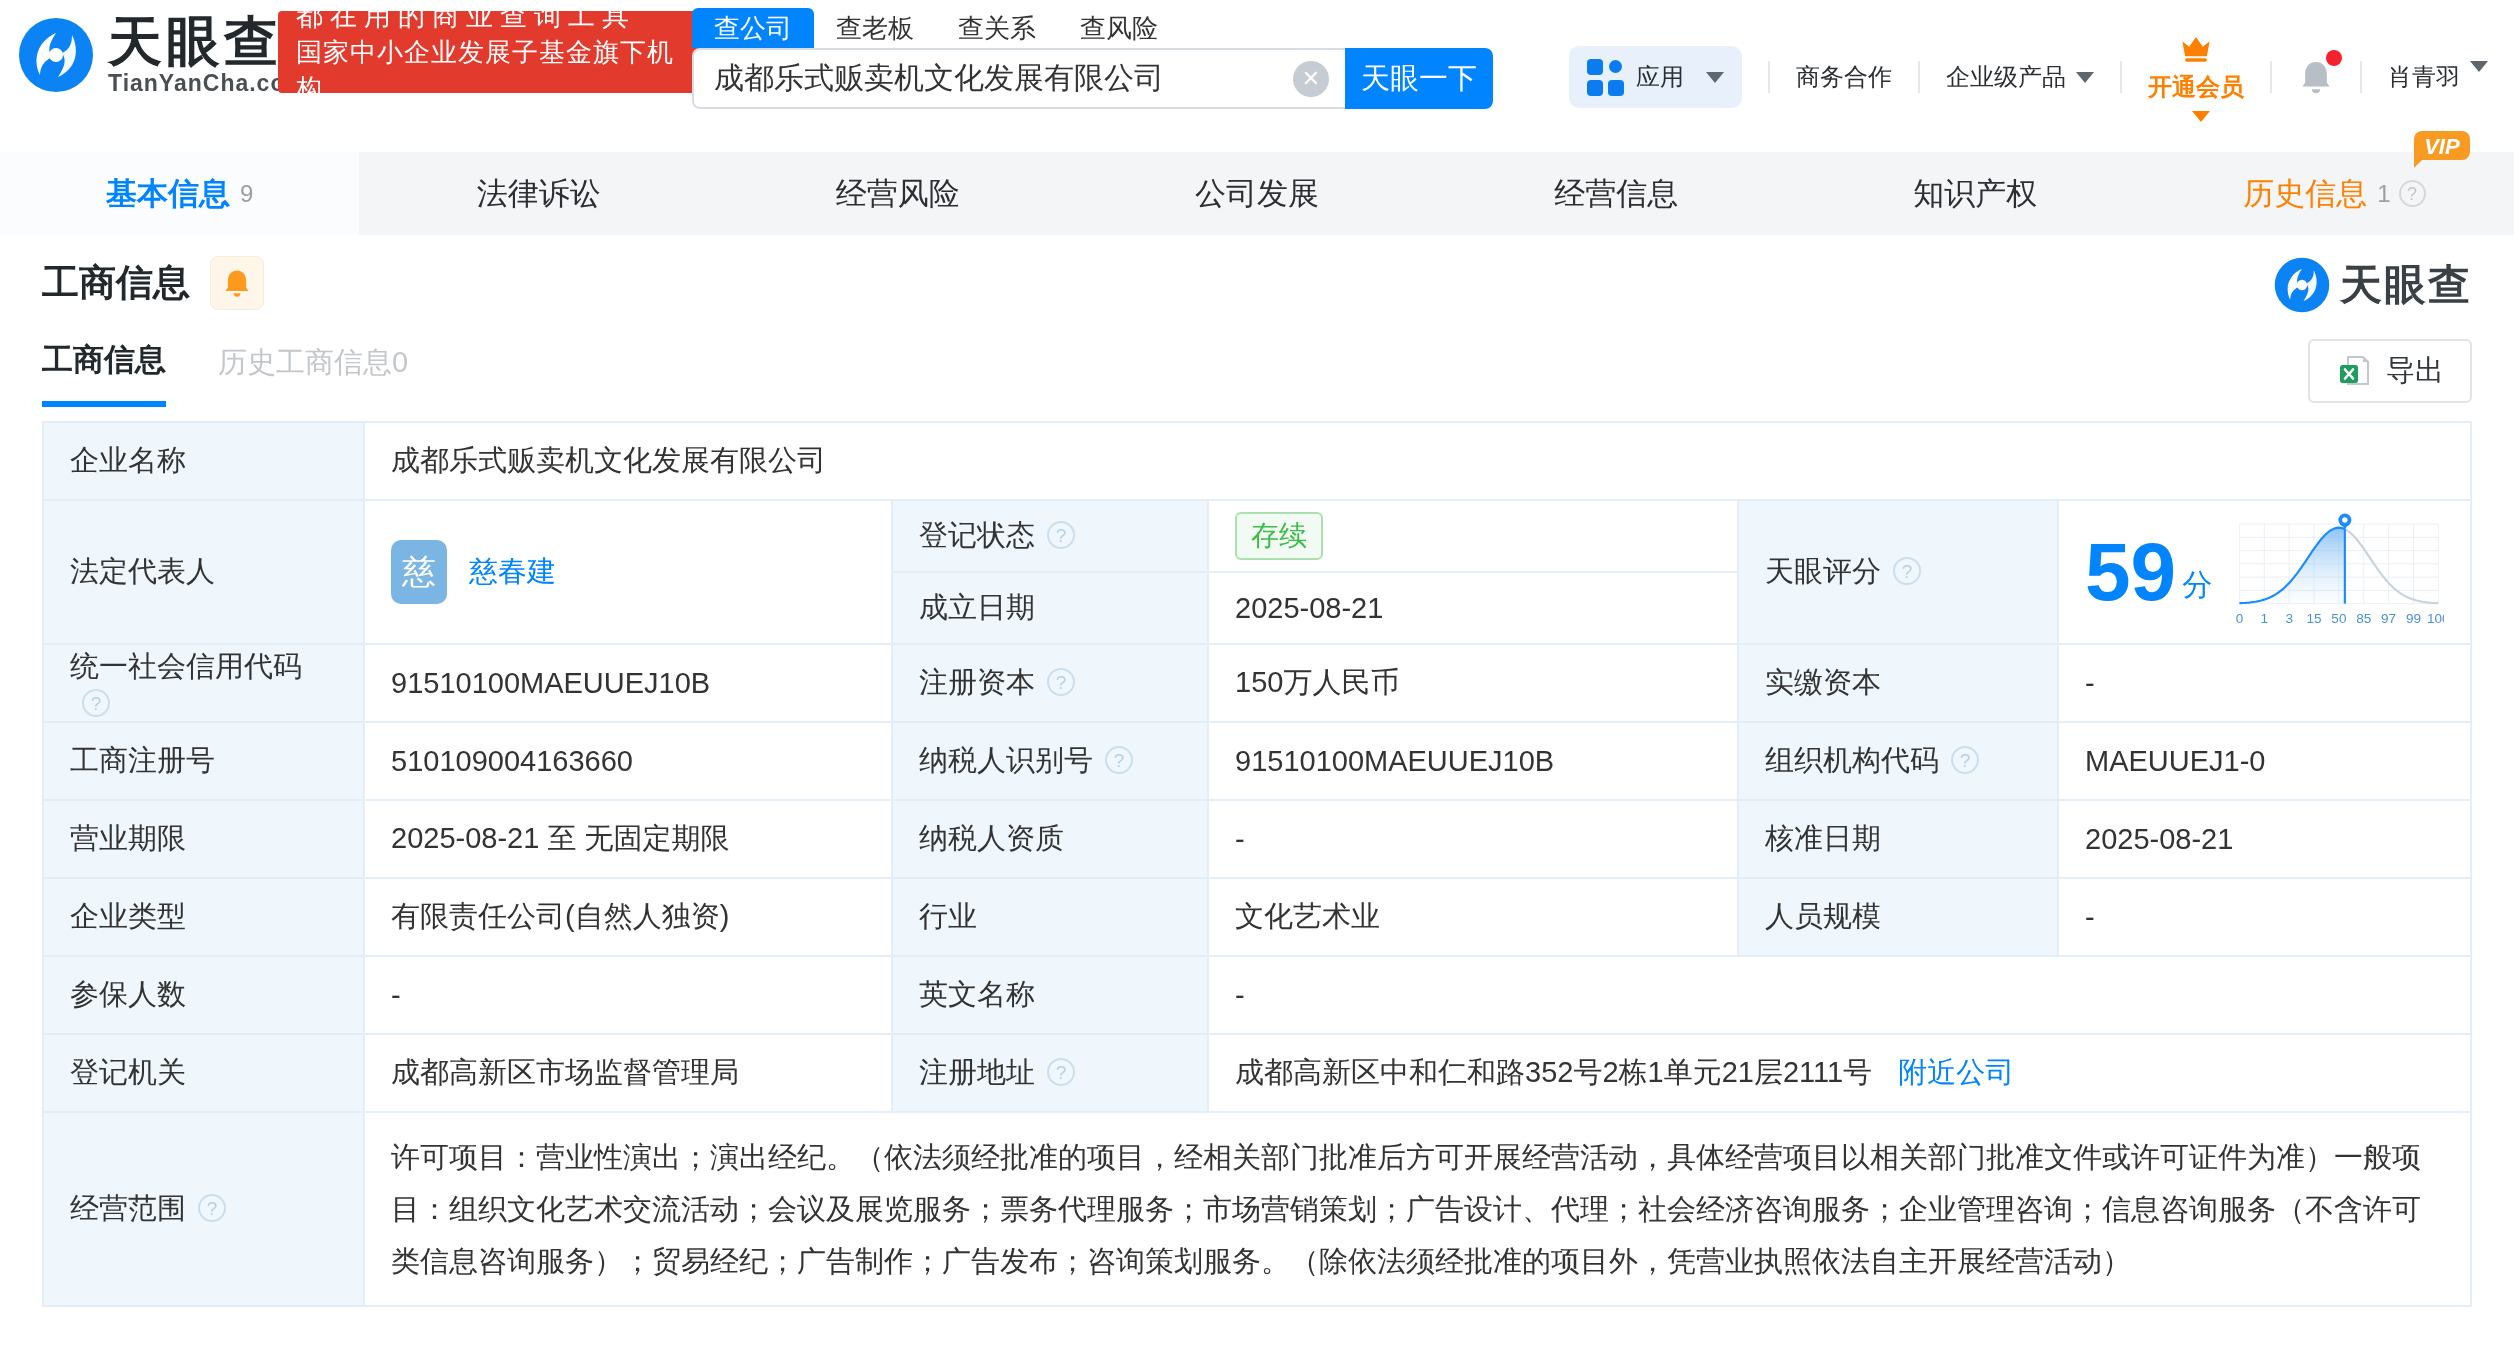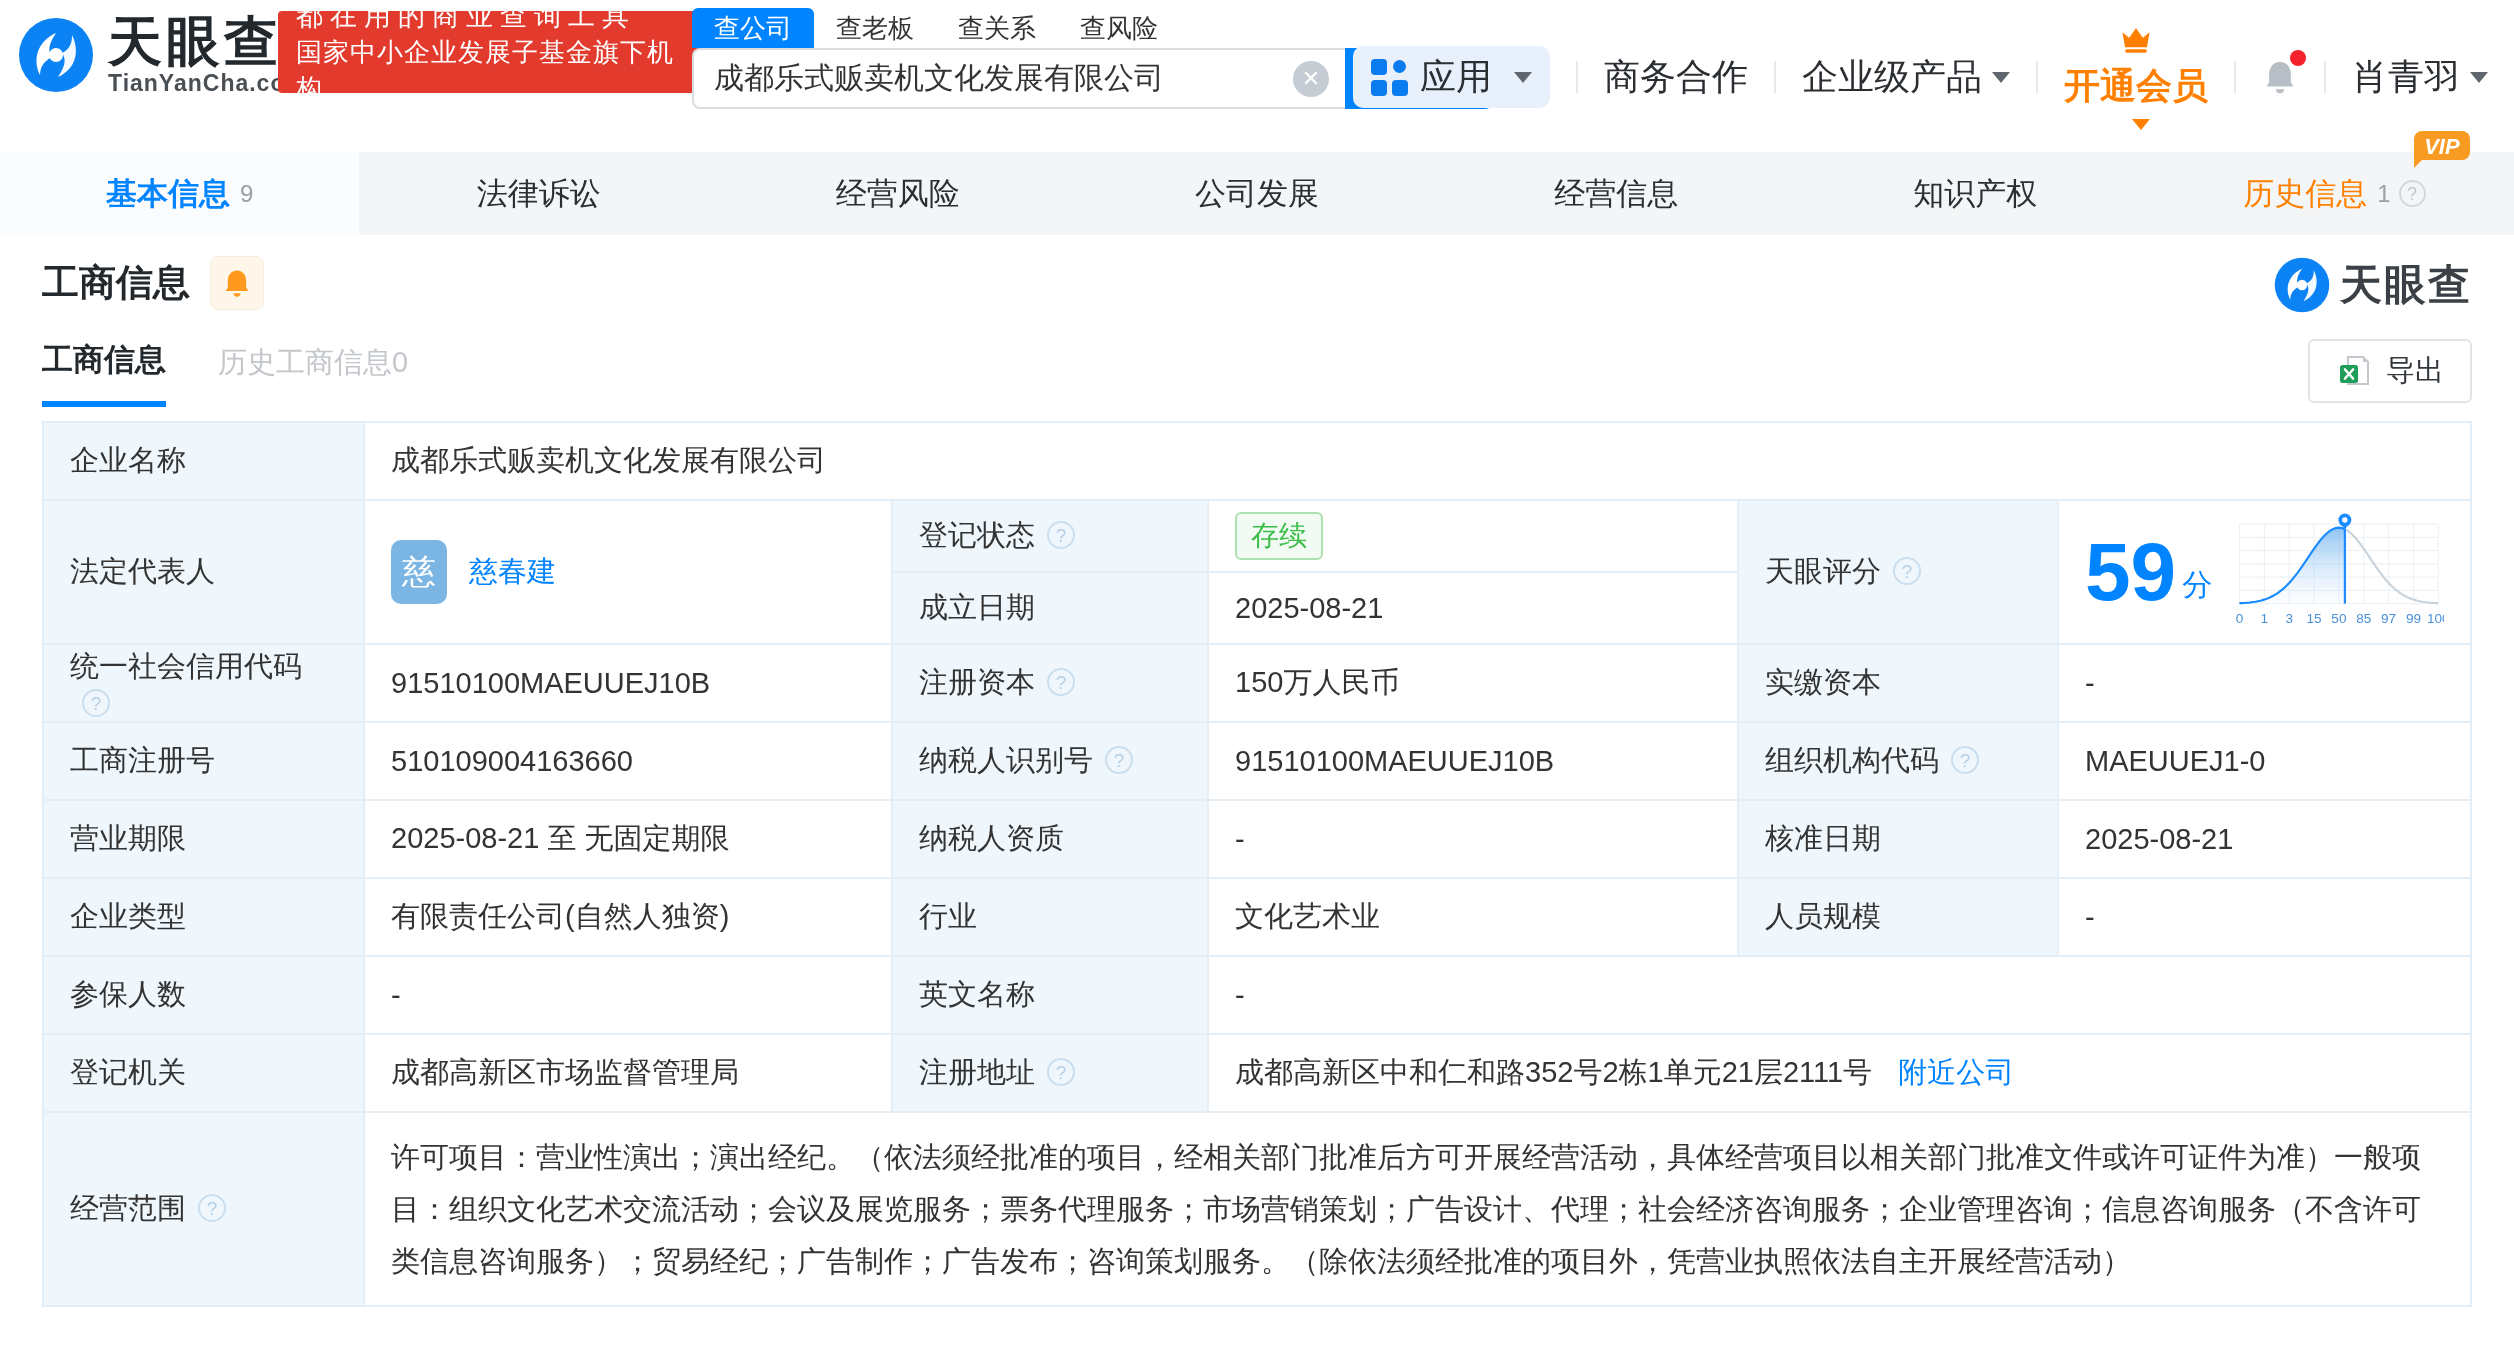--- a/index.html
+++ b/index.html
@@ -23,33 +23,33 @@
   .search-box { display:flex; height:61px; }
   .search-input-wrap { position:relative; }
   .search-input-wrap input { width:653px; height:61px; border:2px solid #d8dde2; border-right:none;
       border-radius:8px 0 0 8px; font-size:30px; color:#333; padding:0 64px 0 20px; outline:none;
       font-family:"Liberation Sans","DejaVu Sans",sans-serif; }
   .clear-ic { position:absolute; right:16px; top:13px; width:36px; height:36px; border-radius:50%;
       background:#c5ccd3; color:#fff; font-size:22px; line-height:36px; text-align:center; cursor:pointer; }
   .search-btn { width:148px; height:61px; background:#0084ff; color:#fff; font-size:29px; border:none;
       border-radius:0 8px 8px 0; cursor:pointer; font-family:inherit; }
 
-  .header-right { position:absolute; right:26px; top:46px; height:62px; display:flex; align-items:center; font-size:36px; color:#2b2f33; }
+  .header-right { position:absolute; right:26px; top:46px; height:62px; display:flex; align-items:center; font-size:24px; color:#2b2f33; }
   .apps-btn { background:#e8f1fb; border-radius:10px; height:62px; padding:0 18px; display:flex; align-items:center; gap:12px; cursor:pointer; }
   .grid-ic { width:37px; height:37px; display:grid; grid-template-columns:16px 16px; grid-template-rows:16px 16px; gap:5px; }
   .grid-ic i { background:#0b7cf0; border-radius:4px; }
   .grid-ic i.dot { border-radius:50%; width:13px; height:13px; margin:1px; }
   .caret { width:0; height:0; border-left:9px solid transparent; border-right:9px solid transparent; border-top:11px solid #5f666d; margin-left:10px; }
   .caret.orange { border-top-color:#ff8000; }
   .hdr-div { width:2px; height:32px; background:#e7e7e7; margin:0 26px; }
   .hdr-link { cursor:pointer; display:flex; align-items:center; }
   .vip-link { color:#ff8000; font-weight:bold; display:flex; align-items:center; gap:8px; cursor:pointer;flex-direction:column; }
   .bell-wrap { position:relative; cursor:pointer; display:flex; align-items:center; }
   .red-dot { position:absolute; top:-8px; right:-8px; width:16px; height:16px; background:#f5222d; border-radius:50%; }
-  .user-menu { display:flex; align-items:center; cursor:pointer; }
+  .user-menu { display:flex; align-items:flex-start; cursor:pointer; }
 
   
   .main-tabs { display:flex; height:83px; background:#f4f5f6; }
   .main-tab { flex:1; display:flex; align-items:center; justify-content:center; font-size:31px; color:#2b2f33; cursor:pointer; position:relative; }
   .main-tab .lblwrap { position:relative; display:flex; align-items:center; }
   .main-tab.active { background:#fbfcfd; color:#0084ff; font-weight:bold; }
   .tab-badge { font-size:24px; color:#9aa0a6; margin-left:10px; font-weight:normal; }
   .main-tab.history { color:#ff8000; }
   .q-gray { display:inline-block; width:27px; height:27px; line-height:24px; border:2px solid #d4d8dc; border-radius:50%;
       color:#c2c6ca; font-size:18px; text-align:center; margin-left:8px; }

